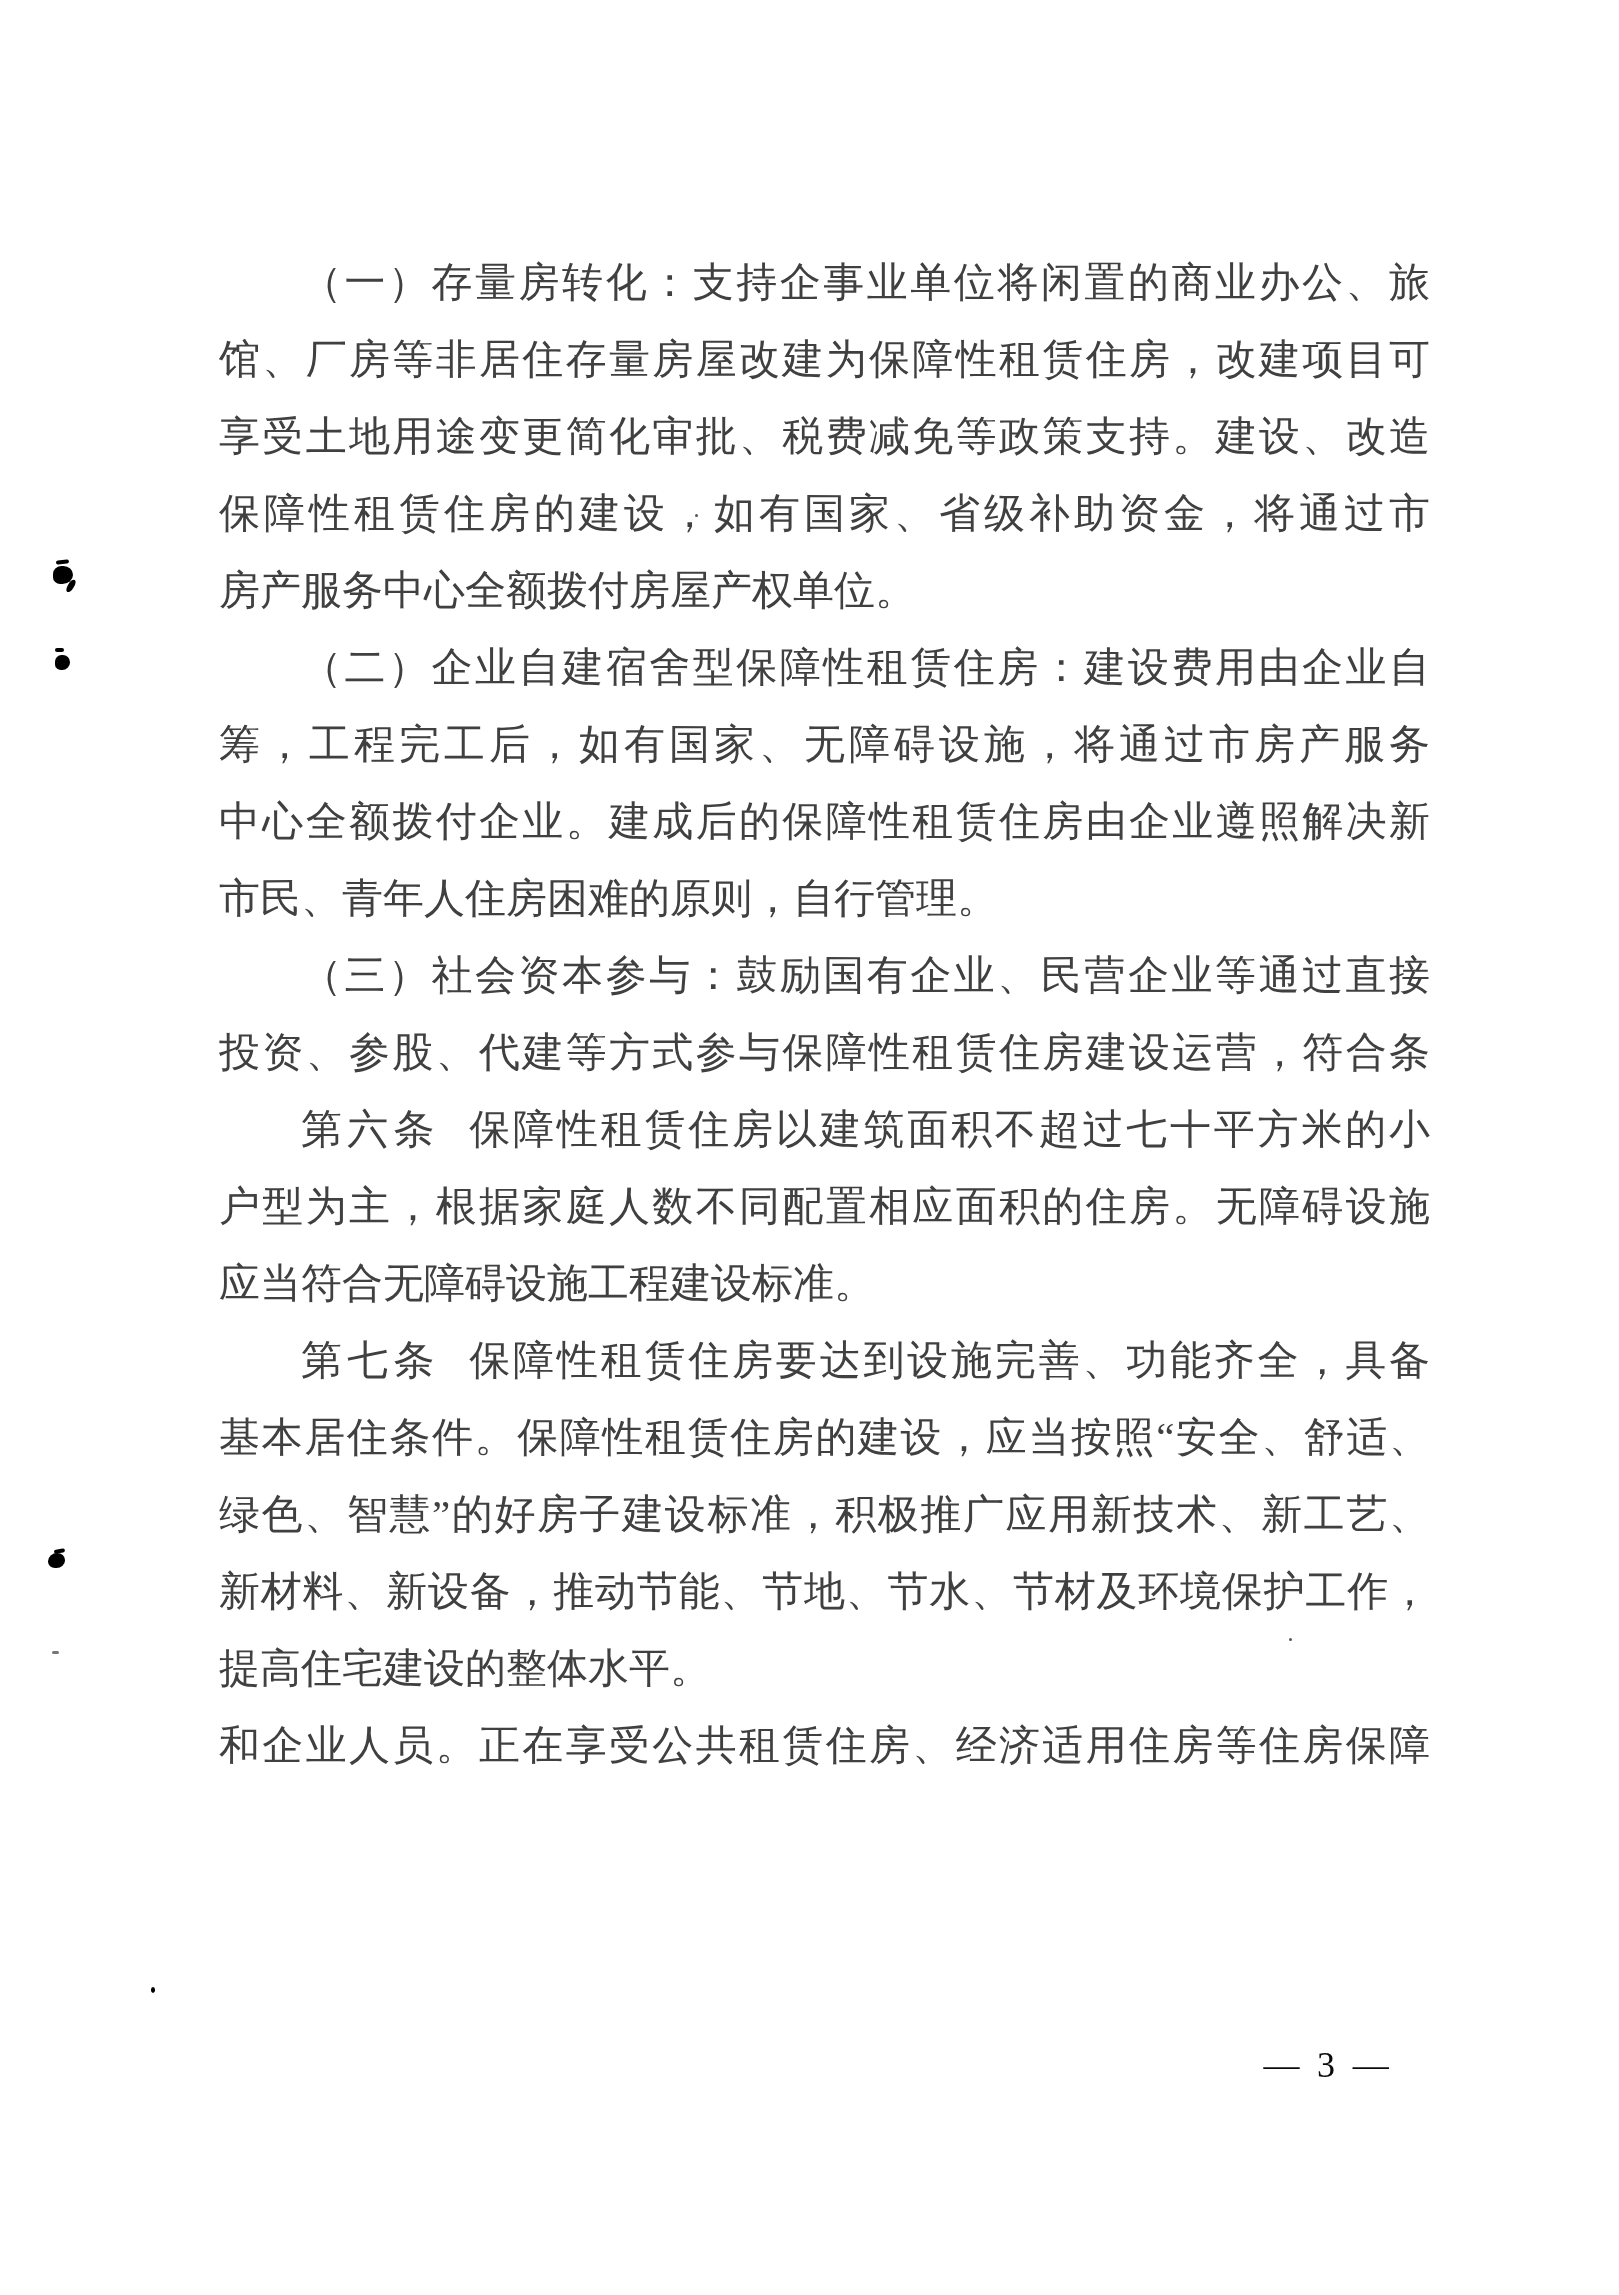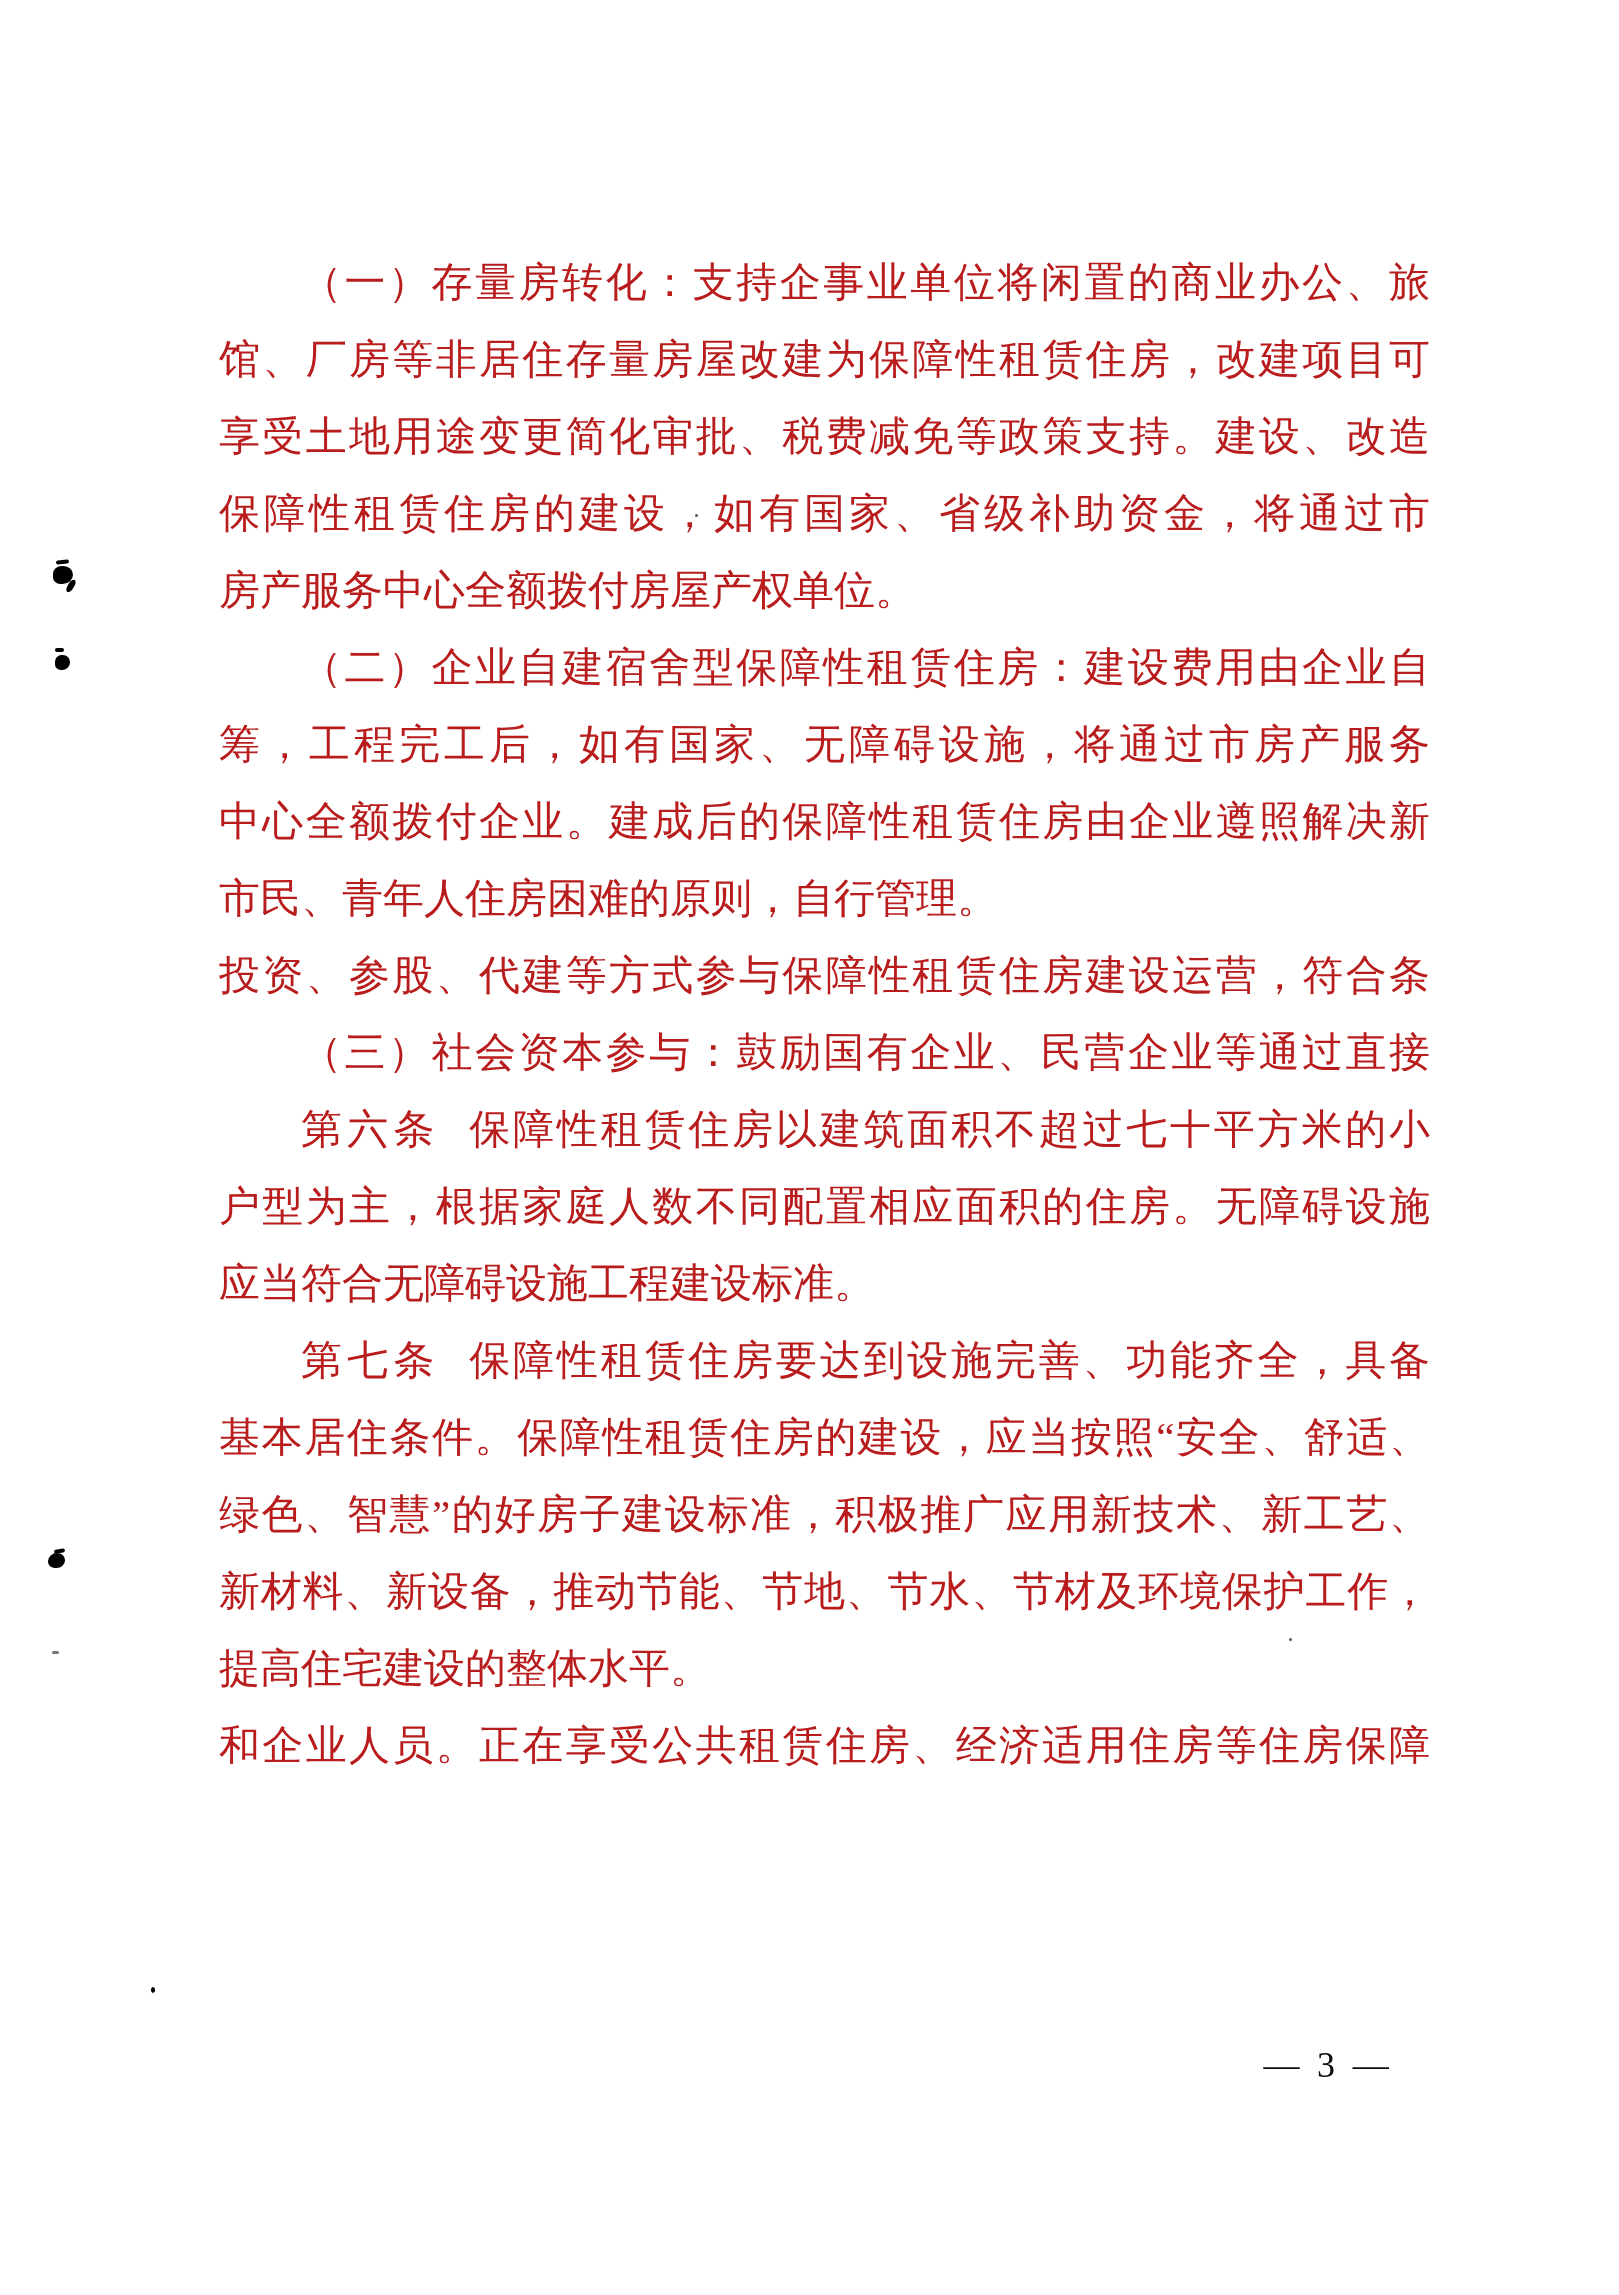--- a/index.html
+++ b/index.html
@@ -20,21 +20,21 @@
     position: absolute;
     left: 219px;
     top: 244px;
     width: 1211px;
   }
   .line {
     height: 77px;
     line-height: 77px;
     font-size: 41px;
     letter-spacing: 0;
-    color: #b91c1c;
+    color: #404040;
     text-align: justify;
     text-align-last: justify;
     text-justify: inter-character;
   }
   .line.indent {
     text-indent: 2em;
   }
   .line.short {
     text-align-last: left;
   }
@@ -82,22 +82,22 @@
     <div class="line"><span>馆、厂房等非居住存量房屋改建为保障性租赁住房，改建项目可</span></div>
     <div class="line"><span>享受土地用途变更简化审批、税费减免等政策支持。建设、改造</span></div>
     <div class="line"><span>保障性租赁住房的建设，如有国家、省级补助资金，将通过市</span></div>
     <div class="line short"><span>房产服务中心全额拨付房屋产权单位。</span></div>
 
     <div class="line indent"><span>（二）企业自建宿舍型保障性租赁住房：建设费用由企业自</span></div>
     <div class="line"><span>筹，工程完工后，如有国家、无障碍设施，将通过市房产服务</span></div>
     <div class="line"><span>中心全额拨付企业。建成后的保障性租赁住房由企业遵照解决新</span></div>
     <div class="line short"><span>市民、青年人住房困难的原则，自行管理。</span></div>
 
+    <div class="line indent"><span>（三）社会资本参与：鼓励国有企业、民营企业等通过直接</span></div>
     <div class="line"><span>投资、参股、代建等方式参与保障性租赁住房建设运营，符合条</span></div>
-    <div class="line indent"><span>（三）社会资本参与：鼓励国有企业、民营企业等通过直接</span></div>
 
     <div class="line indent"><span class="term-label">第六条</span><span>保障性租赁住房以建筑面积不超过七十平方米的小</span></div>
     <div class="line"><span>户型为主，根据家庭人数不同配置相应面积的住房。无障碍设施</span></div>
     <div class="line short"><span>应当符合无障碍设施工程建设标准。</span></div>
 
     <div class="line indent"><span class="term-label">第七条</span><span>保障性租赁住房要达到设施完善、功能齐全，具备</span></div>
     <div class="line"><span>基本居住条件。保障性租赁住房的建设，应当按照“安全、舒适、</span></div>
     <div class="line"><span>绿色、智慧”的好房子建设标准，积极推广应用新技术、新工艺、</span></div>
     <div class="line"><span>新材料、新设备，推动节能、节地、节水、节材及环境保护工作，</span></div>
     <div class="line short"><span>提高住宅建设的整体水平。</span></div>

